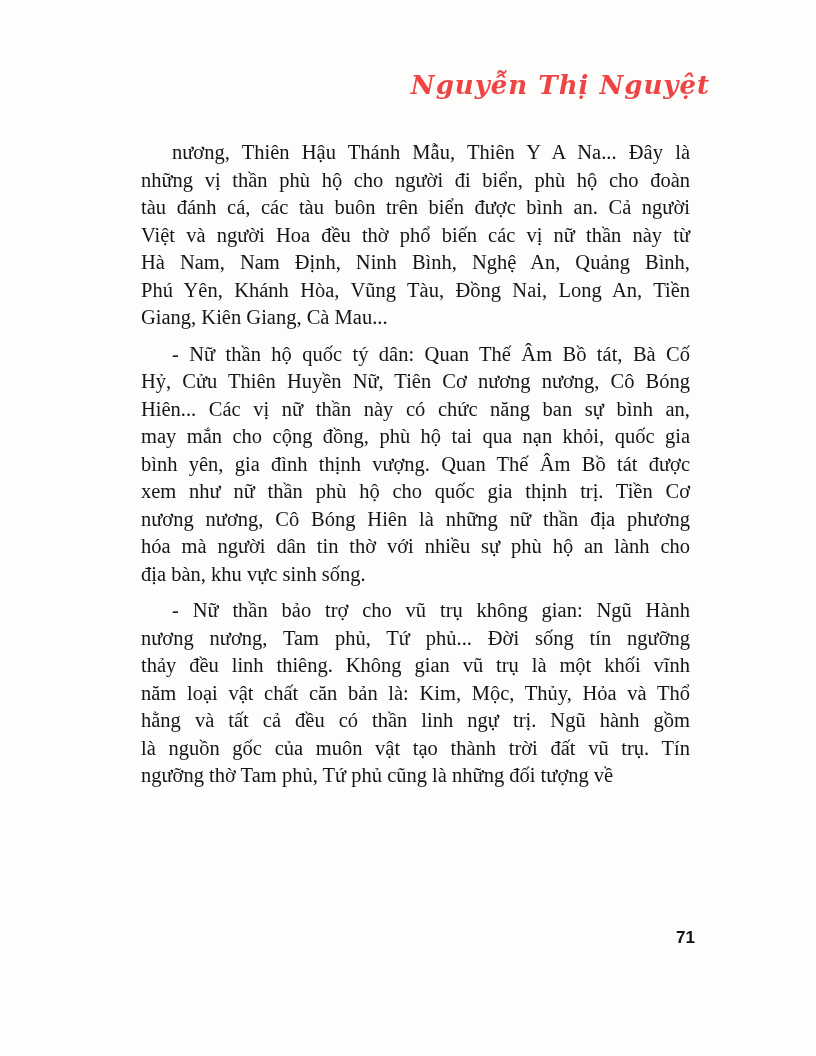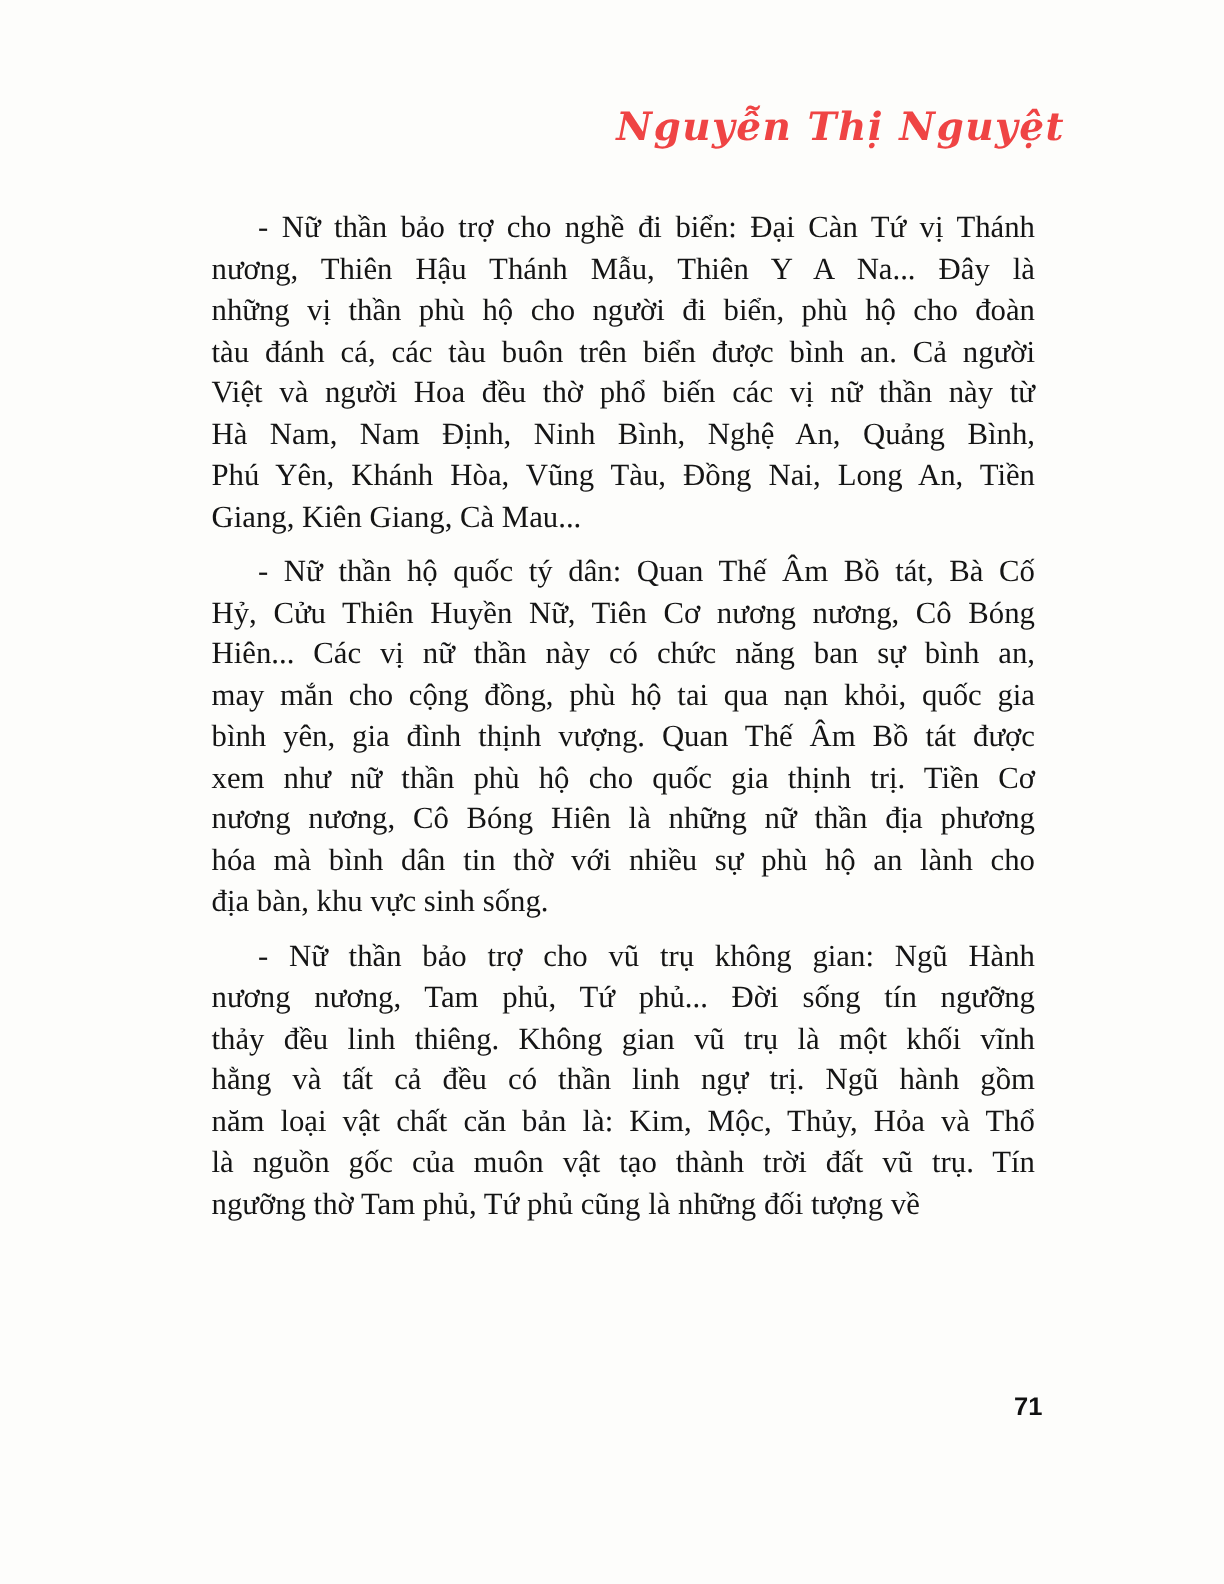--- a/index.html
+++ b/index.html
@@ -61,46 +61,45 @@
 </style>
 </head>
 <body>
 
 <div class="page">
 
   <div class="running-header">Nguyễn Thị Nguyệt</div>
 
   <div class="body-text">
     <div class="para">
-        <div class="line">- Nữ thần bảo trợ cho nghề đi biển: Đại Càn Tứ vị Thánh</div>
         <div class="line">nương, Thiên Hậu Thánh Mẫu, Thiên Y A Na... Đây là</div>
         <div class="line">những vị thần phù hộ cho người đi biển, phù hộ cho đoàn</div>
         <div class="line">tàu đánh cá, các tàu buôn trên biển được bình an. Cả người</div>
         <div class="line">Việt và người Hoa đều thờ phổ biến các vị nữ thần này từ</div>
         <div class="line">Hà Nam, Nam Định, Ninh Bình, Nghệ An, Quảng Bình,</div>
         <div class="line">Phú Yên, Khánh Hòa, Vũng Tàu, Đồng Nai, Long An, Tiền</div>
         <div class="line">Giang, Kiên Giang, Cà Mau...</div>
       </div>
     <div class="para">
         <div class="line">- Nữ thần hộ quốc tý dân: Quan Thế Âm Bồ tát, Bà Cố</div>
         <div class="line">Hỷ, Cửu Thiên Huyền Nữ, Tiên Cơ nương nương, Cô Bóng</div>
         <div class="line">Hiên... Các vị nữ thần này có chức năng ban sự bình an,</div>
         <div class="line">may mắn cho cộng đồng, phù hộ tai qua nạn khỏi, quốc gia</div>
         <div class="line">bình yên, gia đình thịnh vượng. Quan Thế Âm Bồ tát được</div>
         <div class="line">xem như nữ thần phù hộ cho quốc gia thịnh trị. Tiền Cơ</div>
         <div class="line">nương nương, Cô Bóng Hiên là những nữ thần địa phương</div>
-        <div class="line">hóa mà bình dân tin thờ với nhiều sự phù hộ an lành cho</div>
+        <div class="line">hóa mà người dân tin thờ với nhiều sự phù hộ an lành cho</div>
         <div class="line">địa bàn, khu vực sinh sống.</div>
       </div>
     <div class="para">
         <div class="line">- Nữ thần bảo trợ cho vũ trụ không gian: Ngũ Hành</div>
         <div class="line">nương nương, Tam phủ, Tứ phủ... Đời sống tín ngưỡng</div>
         <div class="line">thảy đều linh thiêng. Không gian vũ trụ là một khối vĩnh</div>
+        <div class="line">năm loại vật chất căn bản là: Kim, Mộc, Thủy, Hỏa và Thổ</div>
         <div class="line">hằng và tất cả đều có thần linh ngự trị. Ngũ hành gồm</div>
-        <div class="line">năm loại vật chất căn bản là: Kim, Mộc, Thủy, Hỏa và Thổ</div>
         <div class="line">là nguồn gốc của muôn vật tạo thành trời đất vũ trụ. Tín</div>
         <div class="line">ngưỡng thờ Tam phủ, Tứ phủ cũng là những đối tượng về</div>
       </div>
   </div>
 
   <div class="page-number">71</div>
 
 </div>
 
 </body></html>

